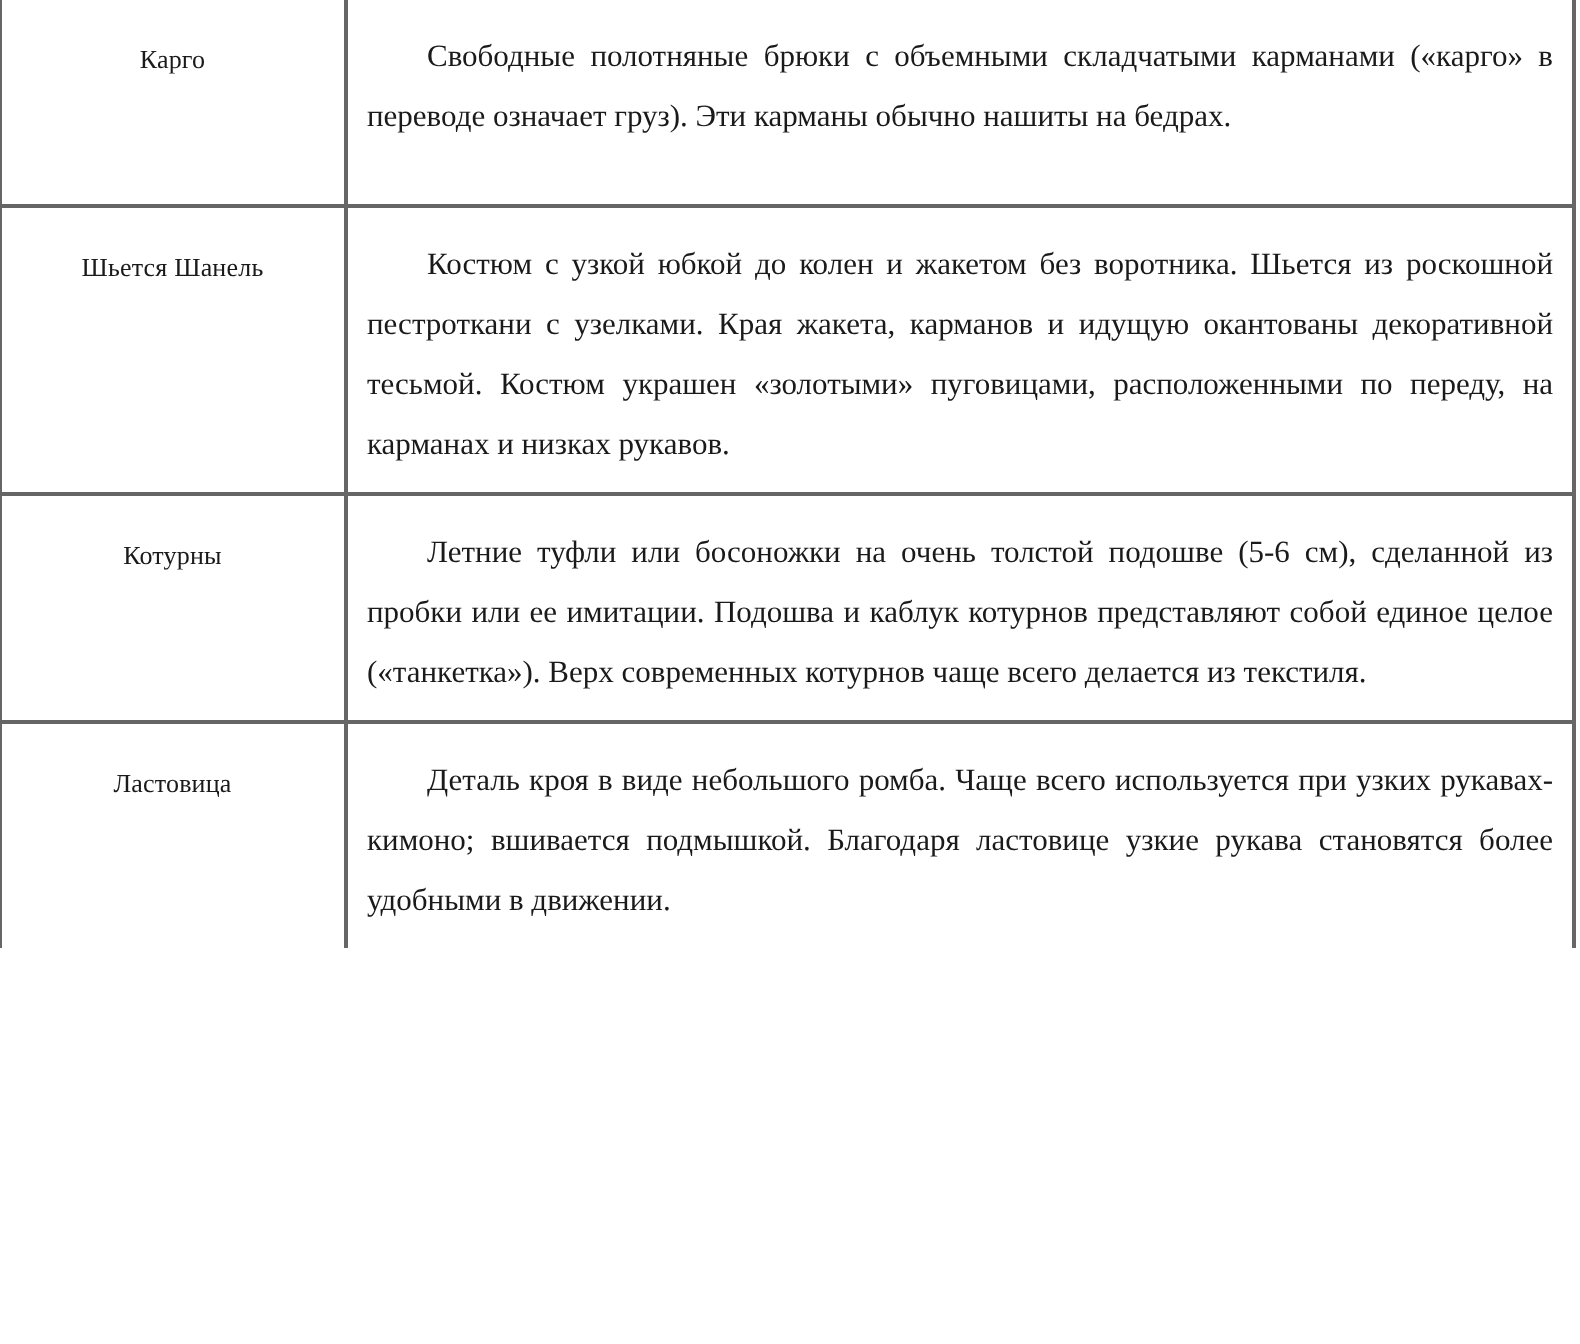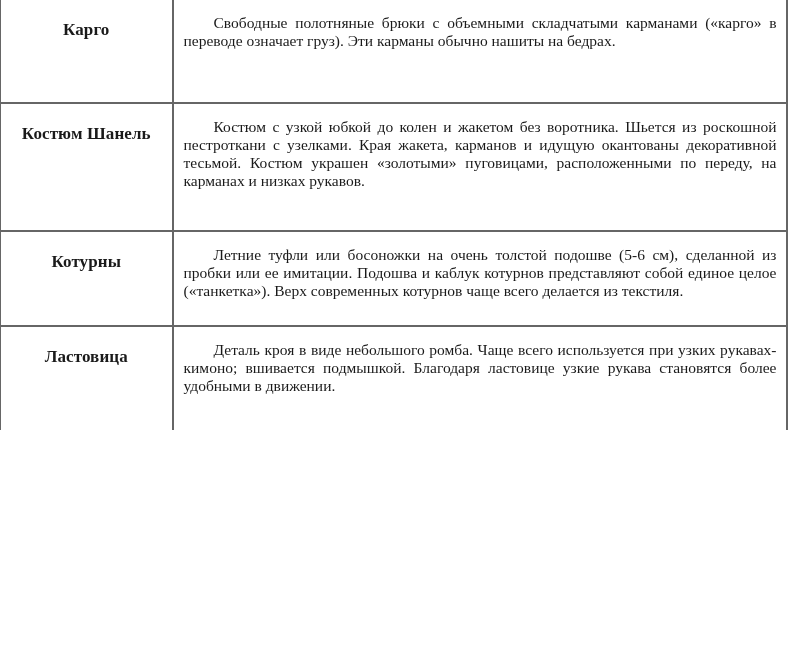--- a/index.html
+++ b/index.html
@@ -42,36 +42,36 @@
 
   td.term-cell {
     width: 172px;
     border-right: 2px solid #666666;
     text-align: center;
     padding: 17px 14px 8px 14px;
     box-sizing: border-box;
   }
 
   .term-text {
-    font-weight: bold;
-    font-size: 17px;
+    font-weight: normal;
+    font-size: 13px;
     line-height: 25px;
     letter-spacing: 0.1px;
     display: block;
   }
 
   td.def-cell {
     width: 614px;
     padding: 14px 9px 8px 10px;
     box-sizing: border-box;
   }
 
   .def-text {
     font-size: 15.5px;
-    line-height: 18px;
+    line-height: 30px;
     text-align: justify;
     text-indent: 30px;
     margin: 0;
     hyphens: none;
     word-spacing: 0px;
   }
 
   
   tr.row-0 { height: 103px; }
   tr.row-1 { height: 107px; }
@@ -88,21 +88,21 @@
     <tr class="row-0">
       <td class="term-cell">
         <span class="term-text">Карго</span>
       </td>
       <td class="def-cell">
         <p class="def-text">Свободные полотняные брюки с объемными складчатыми карманами («карго» в переводе означает груз). Эти карманы обычно нашиты на бедрах.</p>
       </td>
     </tr>
     <tr class="row-2">
       <td class="term-cell">
-        <span class="term-text">Костюм Шанель</span>
+        <span class="term-text">Шьется Шанель</span>
       </td>
       <td class="def-cell">
         <p class="def-text">Костюм с узкой юбкой до колен и жакетом без воротника. Шьется из роскошной пестроткани с узелками. Края жакета, карманов и идущую окантованы декоративной тесьмой. Костюм украшен «золотыми» пуговицами, расположенными по переду, на карманах и низках рукавов.</p>
       </td>
     </tr>
     <tr class="row-3">
       <td class="term-cell">
         <span class="term-text">Котурны</span>
       </td>
       <td class="def-cell">

